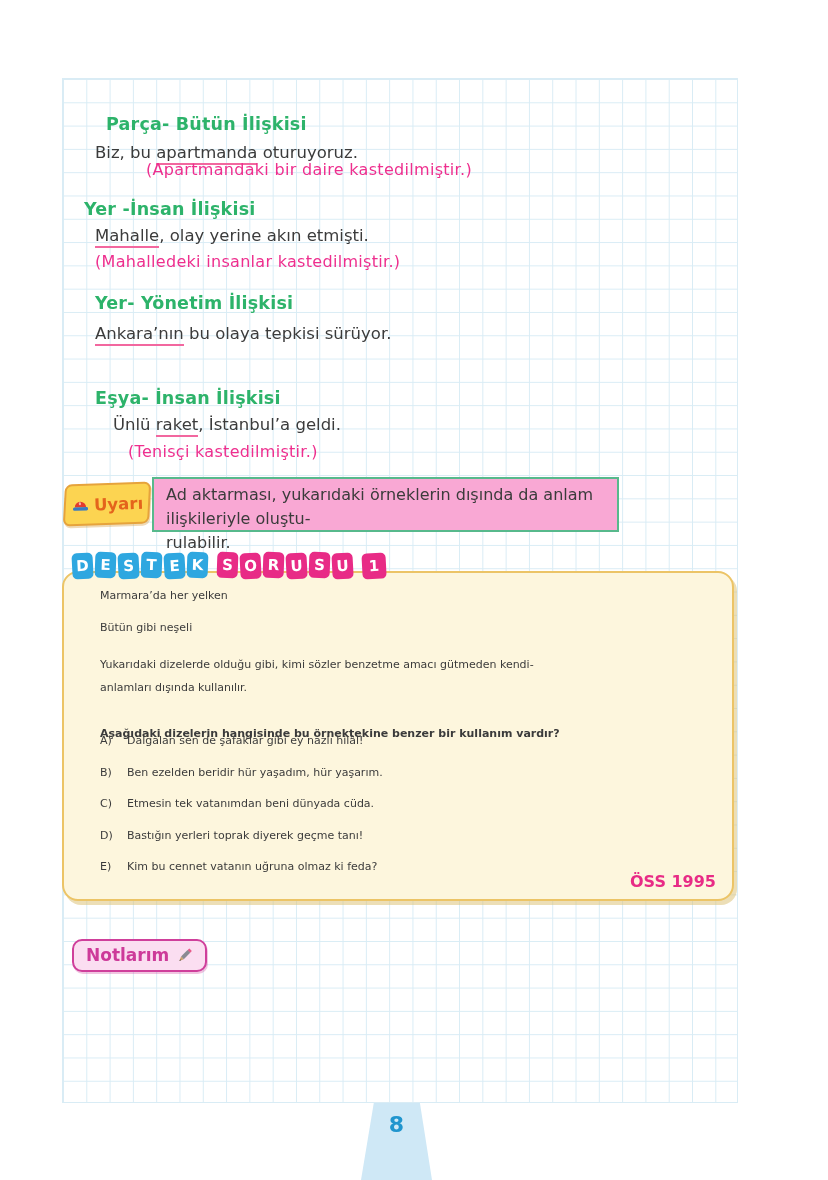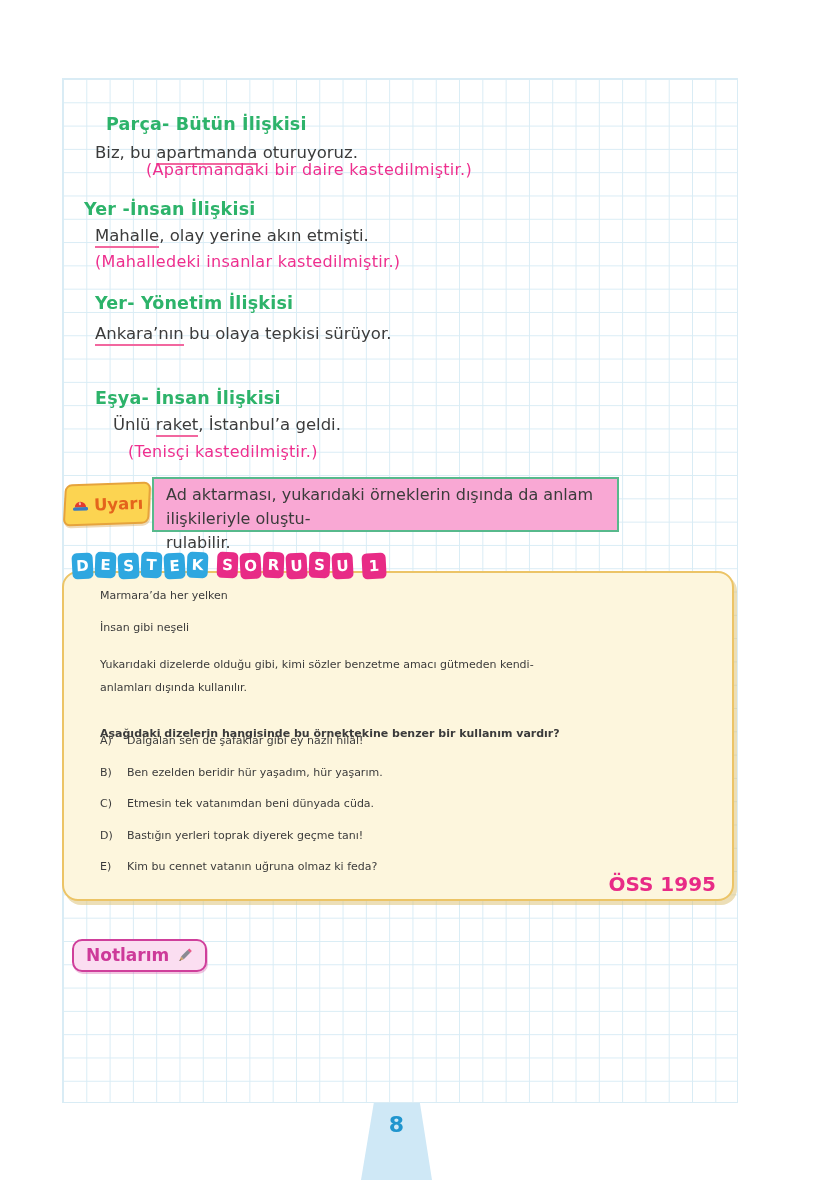--- a/index.html
+++ b/index.html
@@ -64,21 +64,21 @@
   }
   .qbox .line { position:absolute; left:36px; font-size:11px; }
   .q-verse1 { top:16px; }
   .q-verse2 { top:48px; }
   .q-expl { top:80px; line-height:23px; white-space:pre-line; }
   .q-stem { top:130px; font-weight:bold;margin-top:24px; }
   .q-opt { display:flex; }
   .q-opt .olabel { width:27px; flex:0 0 27px; }
   .q-opt1 { top:161px; } .q-opt2 { top:193px; } .q-opt3 { top:224px; }
   .q-opt4 { top:256px; } .q-opt5 { top:287px; }
-  .q-source { position:absolute; right:16px; top:299px; color:#e82b86; font-weight:bold; font-size:20px; }
+  .q-source { position:absolute; right:16px; top:299px; color:#e82b86; font-weight:bold; font-size:16px; }
 
   
   .notes-btn {
     left:72px; top:939px;
     background:#fbdef1; border:2.5px solid #cf3f9b; border-radius:10px;
     padding:4px 12px 5px 12px;
     display:inline-flex; align-items:center; gap:7px;
     box-shadow:1px 2px 0 rgba(207,63,155,.3);
     cursor:pointer;
   }
@@ -141,21 +141,21 @@
     <span class="tile pink">R</span>
     <span class="tile pink">U</span>
     <span class="tile pink">S</span>
     <span class="tile pink">U</span>
     <span class="tile-gap"></span>
     <span class="tile pink num">1</span>
   </div>
 
   <div class="abs qbox">
     <div class="line q-verse1">Marmara’da her yelken</div>
-    <div class="line q-verse2">İnsan gibi neşeli</div>
+    <div class="line q-verse2">Bütün gibi neşeli</div>
     <div class="line q-expl">Yukarıdaki dizelerde olduğu gibi, kimi sözler benzetme amacı gütmeden kendi-
 anlamları dışında kullanılır.</div>
     <div class="line q-stem">Aşağıdaki dizelerin hangisinde bu örnektekine benzer bir kullanım vardır?</div>
 
     <div class="line q-opt q-opt1">
       <span class="olabel">A)</span>
       <span>Dalgalan sen de şafaklar gibi ey nazlı hilâl!</span>
     </div>
     <div class="line q-opt q-opt2">
       <span class="olabel">B)</span>

